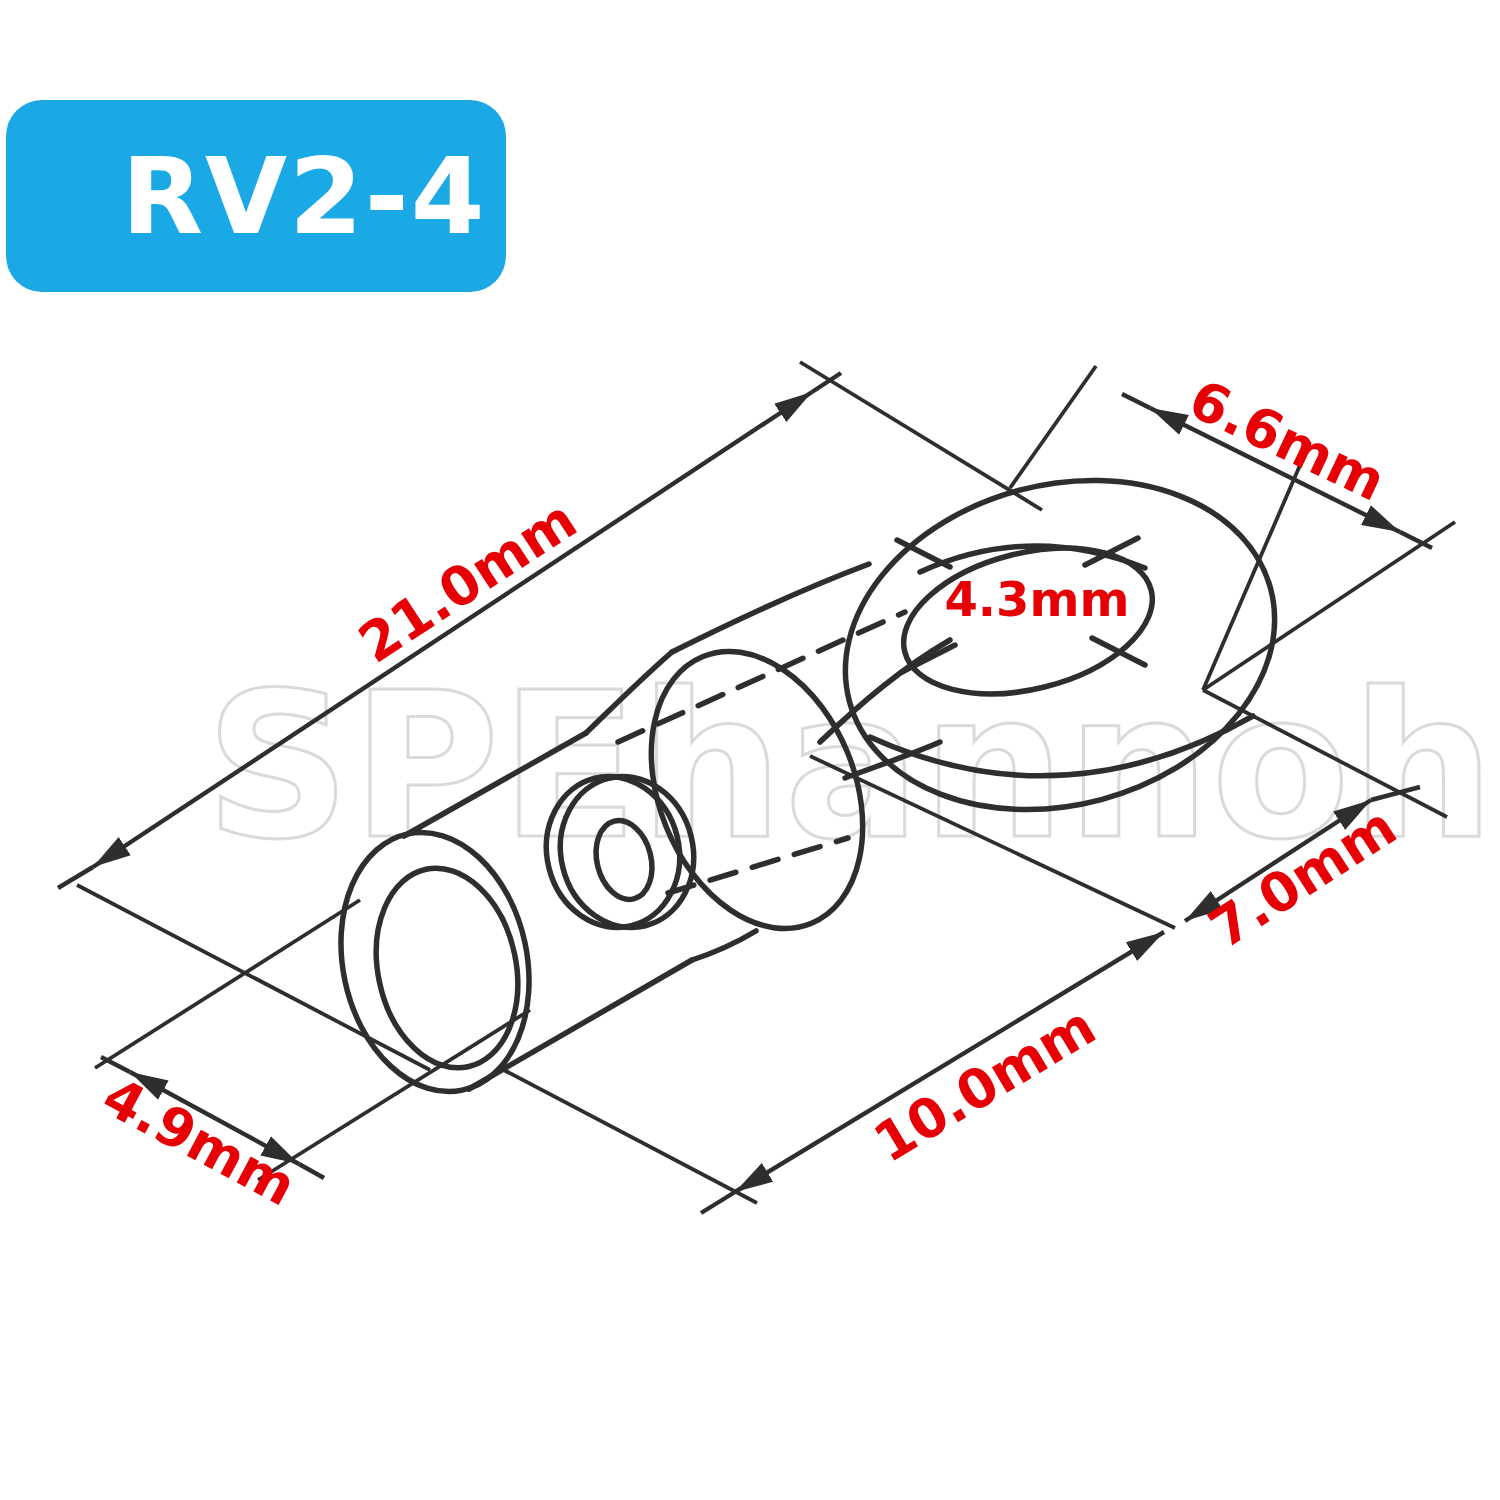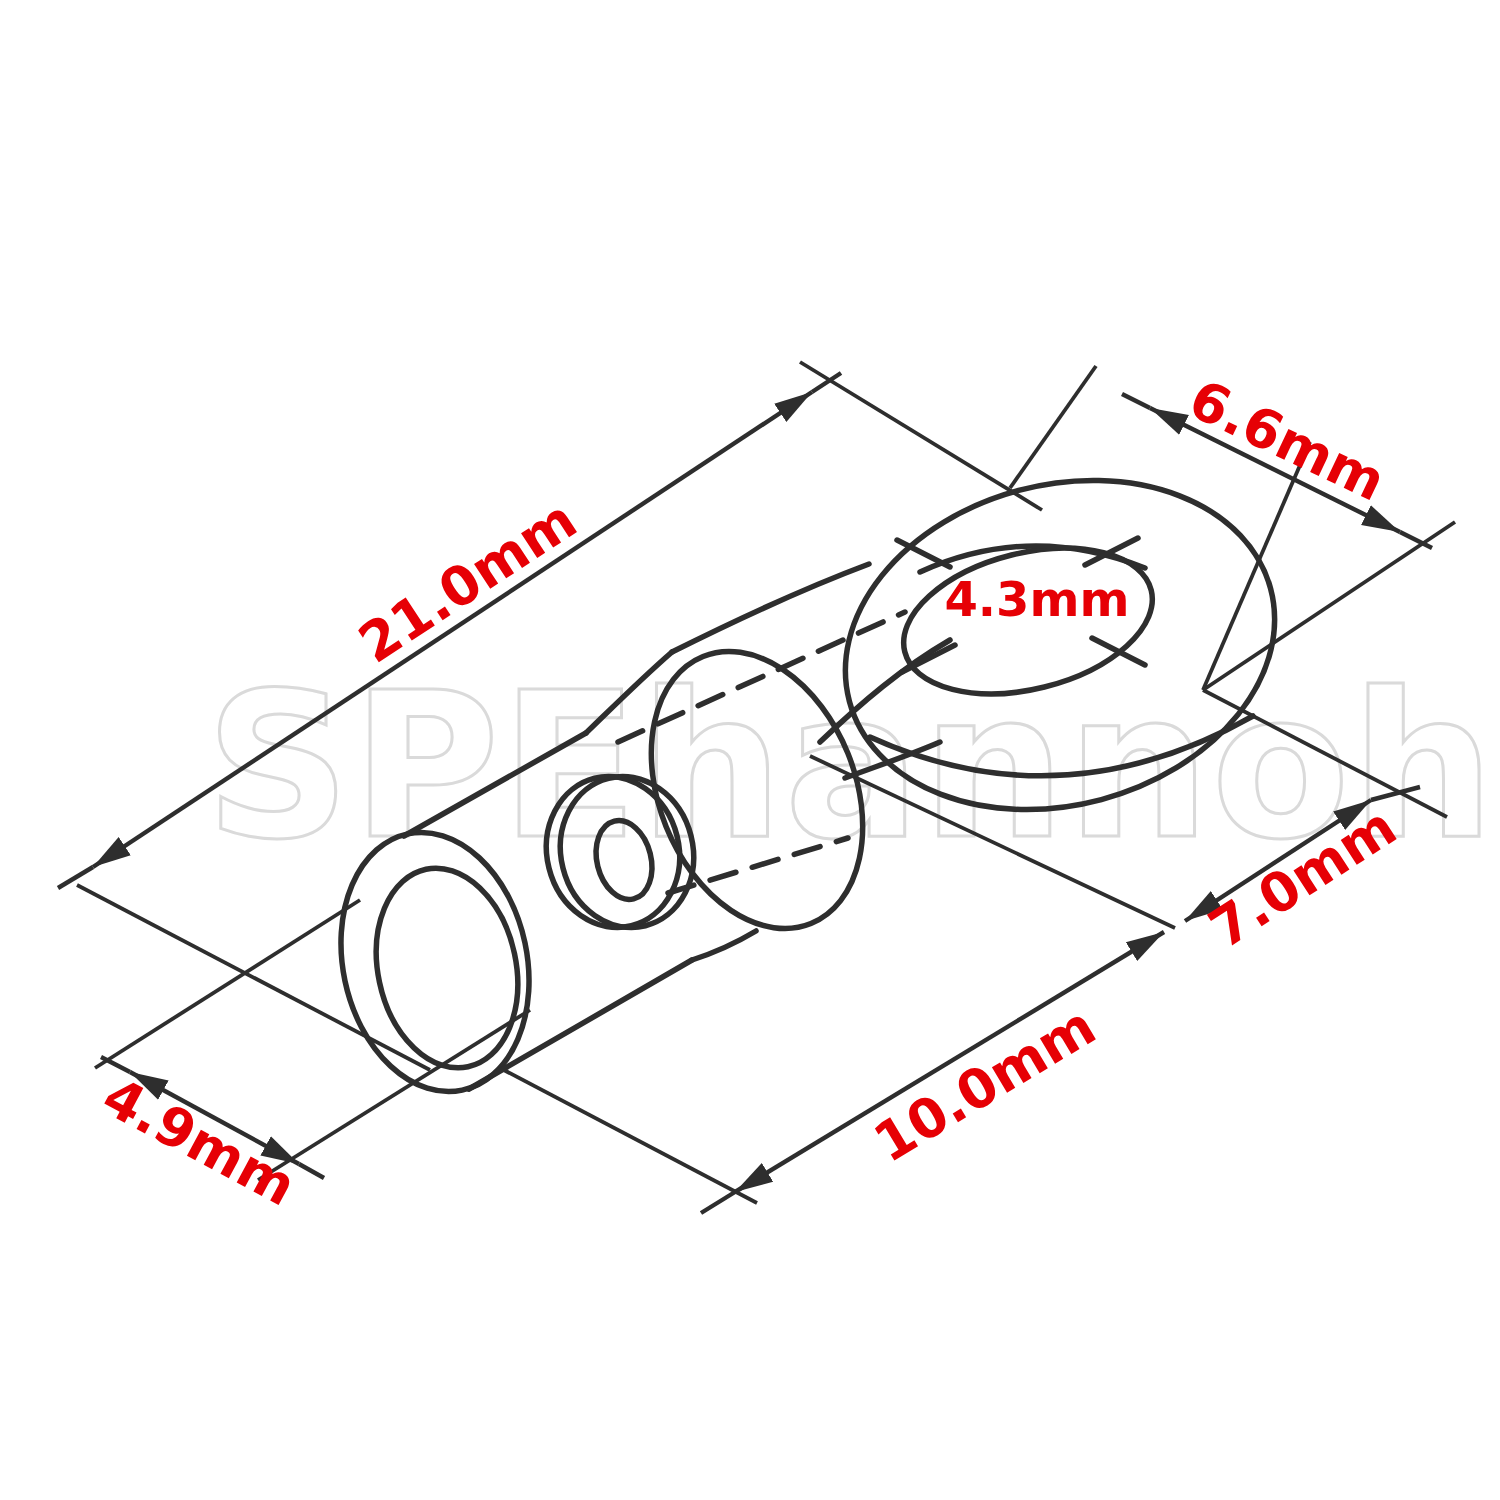--- a/index.html
+++ b/index.html
@@ -127,14 +127,17 @@
     </g>
   </svg>
 
   <div class="dim-label" id="dim-21">21.0mm</div>
   <div class="dim-label" id="dim-66">6.6mm</div>
   <div class="dim-label" id="dim-43">4.3mm</div>
   <div class="dim-label" id="dim-70">7.0mm</div>
   <div class="dim-label" id="dim-100">10.0mm</div>
   <div class="dim-label" id="dim-49">4.9mm</div>
 
+  <div id="badge">
+    <span>RV2-4</span>
+  </div>
 
 </div>
 
 </body></html>

